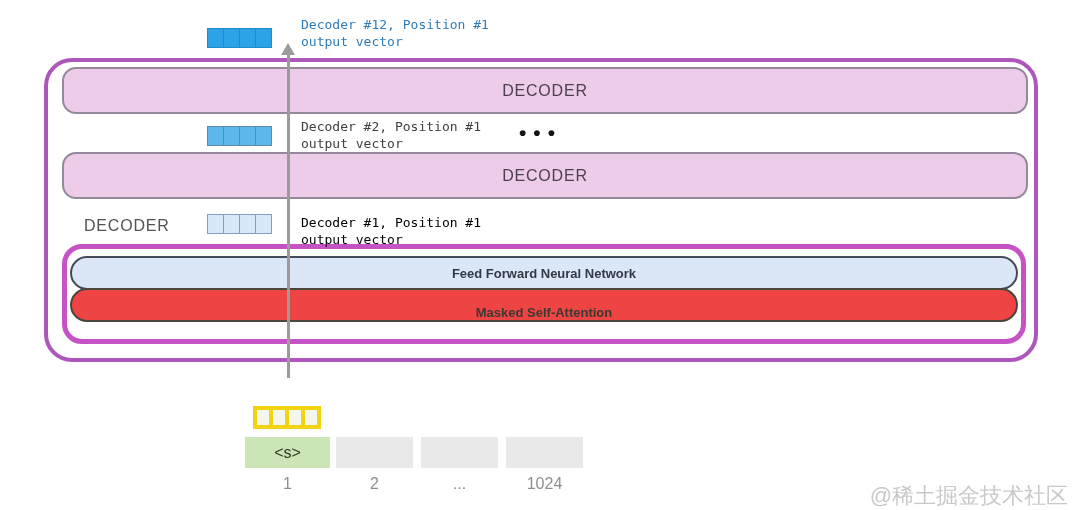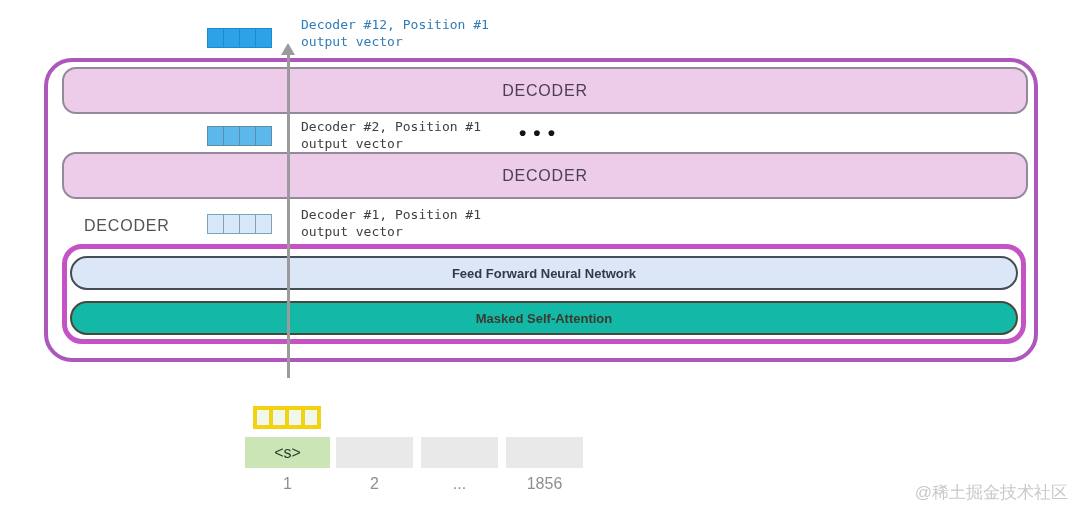--- a/index.html
+++ b/index.html
@@ -20,21 +20,21 @@
   .vec.v-low .cell{background:#d7e9f8;border:1px solid #7fa2bc;}
   .vec-yellow{position:absolute;left:253px;top:406px;display:flex;background:#f2d312;
               padding:4px;gap:4px;z-index:5;}
   .vec-yellow .cell{width:12px;height:15px;background:#f2f7ee;}
 
   
   .caption{position:absolute;font-family:"DejaVu Sans Mono","Liberation Mono",monospace;
            font-size:13px;line-height:17px;z-index:6;white-space:nowrap;}
   .caption.c12{left:301px;top:16px;color:#2e7cb8;}
   .caption.c2{left:301px;top:118px;color:#404040;}
-  .caption.c1{left:301px;top:206px;color:#404040;}
+  .caption.c1{left:301px;top:214px;color:#000000;}
 
   .ellipsis{position:absolute;left:519px;top:121px;color:#141414;font-size:21px;
             font-weight:bold;letter-spacing:7px;z-index:6;}
 
   
   .outer-box{position:absolute;left:44px;top:58px;width:994px;height:304px;box-sizing:border-box;
              border:4px solid #ad57bc;border-radius:28px;background:transparent;z-index:1;}
   .decoder-bar{position:absolute;left:62px;width:966px;height:47px;box-sizing:border-box;
                background:#edccea;border:2px solid #93899a;border-radius:14px;z-index:2;
                display:flex;align-items:center;justify-content:center;
@@ -43,37 +43,37 @@
   .decoder-bar.b2{top:152px;}
 
   .side-label{position:absolute;left:84px;top:217px;color:#565156;font-size:16px;
               letter-spacing:0.8px;font-weight:500;z-index:4;}
 
   .inner-box{position:absolute;left:62px;top:244px;width:964px;height:100px;box-sizing:border-box;
              border:5px solid #c553c5;border-radius:20px;background:#ffffff;z-index:3;}
   .pill{position:absolute;left:70px;width:948px;height:34px;box-sizing:border-box;border-radius:17px;
         display:flex;align-items:center;justify-content:center;font-size:13px;font-weight:bold;z-index:4;}
   .pill.ffnn{top:256px;background:#dbe6f6;border:2.5px solid #454c57;color:#323a46;}
-  .pill.attn{top:301px;background:#14b8a6;border:2.5px solid #4a463c;color:#3c3931;}
+  .pill.attn{top:288px;background:#ef4444;border:2.5px solid #4a463c;color:#3c3931;align-items:flex-end;}
 
   
   .token{position:absolute;top:437px;height:31px;box-sizing:border-box;z-index:5;
          display:flex;align-items:center;justify-content:center;font-size:16px;}
   .token.t0{left:245px;width:85px;background:#cbe5b6;color:#2d3a28;}
   .token.t1{left:336px;width:77px;background:#e9e9e9;}
   .token.t2{left:421px;width:77px;background:#e9e9e9;}
   .token.t3{left:506px;width:77px;background:#e9e9e9;}
   .pos{position:absolute;top:475px;color:#8f8f8f;font-size:16px;z-index:5;
        width:85px;text-align:center;}
   .pos.p0{left:245px;}
   .pos.p1{left:332px;}
   .pos.p2{left:417px;}
   .pos.p3{left:502px;}
 
-  .watermark{position:absolute;right:12px;top:481px;color:#c9c9c9;font-size:17px;z-index:5;}
+  .watermark{position:absolute;right:12px;top:481px;color:#c9c9c9;font-size:22px;z-index:5;}
 </style>
 </head>
 <body>
 
 <div class="page">
 
   <div class="vec v-top" style="left:208px;top:28px;">
     <div class="cell"></div>
     <div class="cell"></div>
     <div class="cell"></div>
@@ -137,17 +137,17 @@
   </div>
 
   <div class="token t0">&lt;s&gt;</div>
   <div class="token t1"></div>
   <div class="token t2"></div>
   <div class="token t3"></div>
 
   <div class="pos p0">1</div>
   <div class="pos p1">2</div>
   <div class="pos p2">...</div>
-  <div class="pos p3">1856</div>
+  <div class="pos p3">1024</div>
 
   <div class="watermark">@稀土掘金技术社区</div>
 
 </div>
 
 </body></html>

